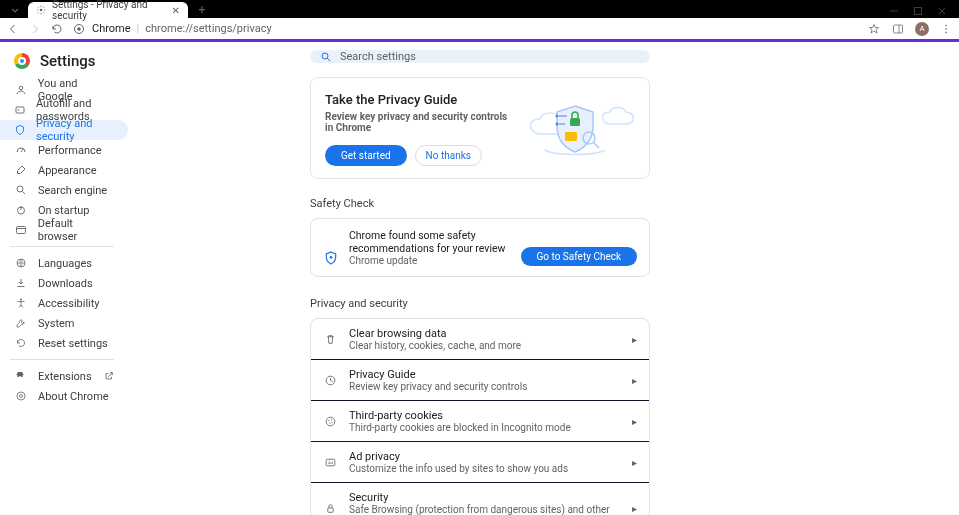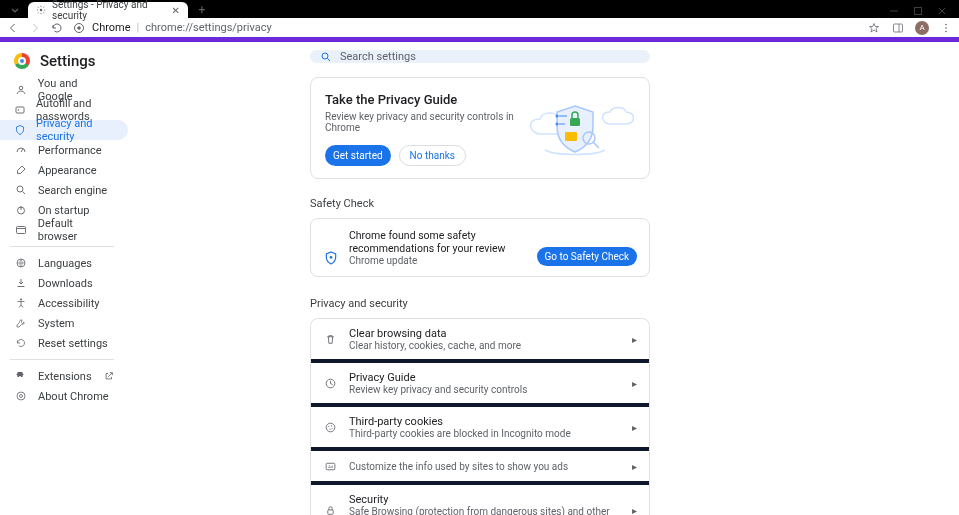--- a/index.html
+++ b/index.html
@@ -9,21 +9,21 @@
   .tabstrip { height: 18px; background: #000000; display: flex; align-items: flex-end; padding-left: 8px; }
   .tabstrip .chev { width: 14px; height: 14px; display: flex; align-items: center; justify-content: center; color: #5f6368; margin-right: 6px; }
   .tab { height: 16px; background: #fff; border-radius: 6px 6px 0 0; display: flex; align-items: center; padding: 0 8px; font-size: 10px; color: #3c4043; gap: 6px; max-width: 160px; }
   .tab .favicon { width: 10px; height: 10px; display:flex; align-items:center; justify-content:center; }
   .tab .close { font-size: 10px; color: #5f6368; margin-left: 4px; }
   .newtab { width: 16px; height: 16px; display:flex; align-items:center; justify-content:center; color:#5f6368; font-size:12px; margin-left:6px;}
   .winctrls { margin-left:auto; display:flex; gap:10px; padding-right:10px; color:#3c4043; font-size:10px; }
   .winbtn { width:14px; height:14px; display:flex; align-items:center; justify-content:center; }
 
   
-  .toolbar { height: 24px; background: #fff; border-bottom: 5px solid #6d28d9; display:flex; align-items:center; padding: 0 6px; gap: 8px; }
+  .toolbar { height: 24px; background: #fff; border-bottom: 3px solid #6d28d9; display:flex; align-items:center; padding: 0 6px; gap: 8px; }
   .nav-arrows { display:flex; gap:8px; }
   .ticon { width:14px; height:14px; display:flex; align-items:center; justify-content:center; color:#5f6368; }
   .omni { flex:1; display:flex; align-items:center; gap:6px; font-size:11px; color:#5f6368; }
   .omni .host { color:#202124; }
   .right-icons { display:flex; gap:10px; align-items:center; }
   .avatar { width:14px; height:14px; border-radius:50%; background:#8d6e63; color:#fff; font-size:8px; display:flex; align-items:center; justify-content:center; }
 
   
   .page { display:flex; height: calc(515px - 18px - 24px); }
 
@@ -45,35 +45,35 @@
   .nav-item .ext-link { margin-left:auto; font-size:10px; color:#5f6368; }
 
   
   .maincol { flex:1; padding: 8px 0 0 0; display:flex; flex-direction:column; align-items:flex-start; }
   .searchbar { width: 340px; height:22px; background:#eaf1fb; border-radius:12px; display:flex; align-items:flex-end; gap:8px; padding:0 10px; font-size:11px; color:#5f6368; margin-bottom:14px; }
 
   .card { width: 340px; border:1px solid #e0e0e0; border-radius:8px; background:#fff; }
   .guide-card { padding:14px 14px 12px 14px; display:flex; position:relative; margin-bottom:14px; }
   .guide-left { flex:1; }
   .guide-title { font-size:13px; font-weight:500; margin-bottom:4px; }
-  .guide-sub { font-size:10px; color:#5f6368; margin-bottom:12px; }
+  .guide-sub { font-size:10px; color:#5f6368; margin-bottom:12px;font-weight:bold; }
   .btn-row { display:flex; gap:8px; }
-  .btn-primary { background:#1a73e8; color:#fff; font-size:10px; border:none; border-radius:12px; padding:4px 8px; cursor:pointer; }
+  .btn-primary { background:#1a73e8; color:#fff; font-size:10px; border:none; border-radius:12px; padding:4px 16px; cursor:pointer; }
   .btn-outline { background:#fff; color:#1a73e8; font-size:10px; border:1px solid #dadce0; border-radius:12px; padding:4px 10px; cursor:pointer; }
   .guide-illus { width:120px; display:flex; align-items:center; justify-content:center; }
 
   .section-label { font-size:11px; color:#3c4043; margin: 4px 0 8px 0; }
 
   .safety-card { padding:10px 12px; display:flex; align-items:flex-end; gap:10px; margin-bottom:16px; }
   .safety-text { flex:1; }
   .safety-main { font-size:10.5px; color:#202124; }
   .safety-sub { font-size:10px; color:#5f6368; }
 
   .list-card { }
-  .list-row { display:flex; align-items:center; padding:8px 12px; border-top:4px solid #0f172a; gap:12px; cursor:pointer; position:relative; }
+  .list-row { display:flex; align-items:center; padding:8px 12px; border-top:1px solid #0f172a; gap:12px; cursor:pointer; position:relative; }
   .list-row:first-child { border-top:none; }
   .list-ico { width:14px; height:14px; display:flex; align-items:center; justify-content:center; color:#5f6368; }
   .list-text { flex:1; }
   .list-title { font-size:11px; color:#202124; }
   .list-sub { font-size:10px; color:#5f6368; }
   .chev-right { font-size:10px; color:#5f6368; }
 
   svg { display:block; }
 </style>
 </head>
@@ -424,20 +424,21 @@
       </div>
 
       <div class="list-row">
         <span class="list-ico">
             <svg width="13" height="13" viewBox="0 0 24 24">
               <rect x="4" y="6" width="16" height="12" rx="2" fill="none" stroke="currentColor" stroke-width="1.6"></rect>
               <text x="12" y="15" font-size="7" fill="currentColor" text-anchor="middle" font-family="Arial">Ad</text>
             </svg>
           </span>
         <div class="list-text">
+          <div class="list-title">Ad privacy</div>
           <div class="list-sub">Customize the info used by sites to show you ads</div>
         </div>
         <span class="chev-right">▸</span>
       </div>
 
       <div class="list-row">
         <span class="list-ico">
             <svg width="13" height="13" viewBox="0 0 24 24">
               <rect x="7" y="11" width="10" height="8" rx="1.5" fill="none" stroke="currentColor" stroke-width="1.6"></rect>
               <path d="M9 11V8a3 3 0 0 1 6 0v3" fill="none" stroke="currentColor" stroke-width="1.6"></path>

